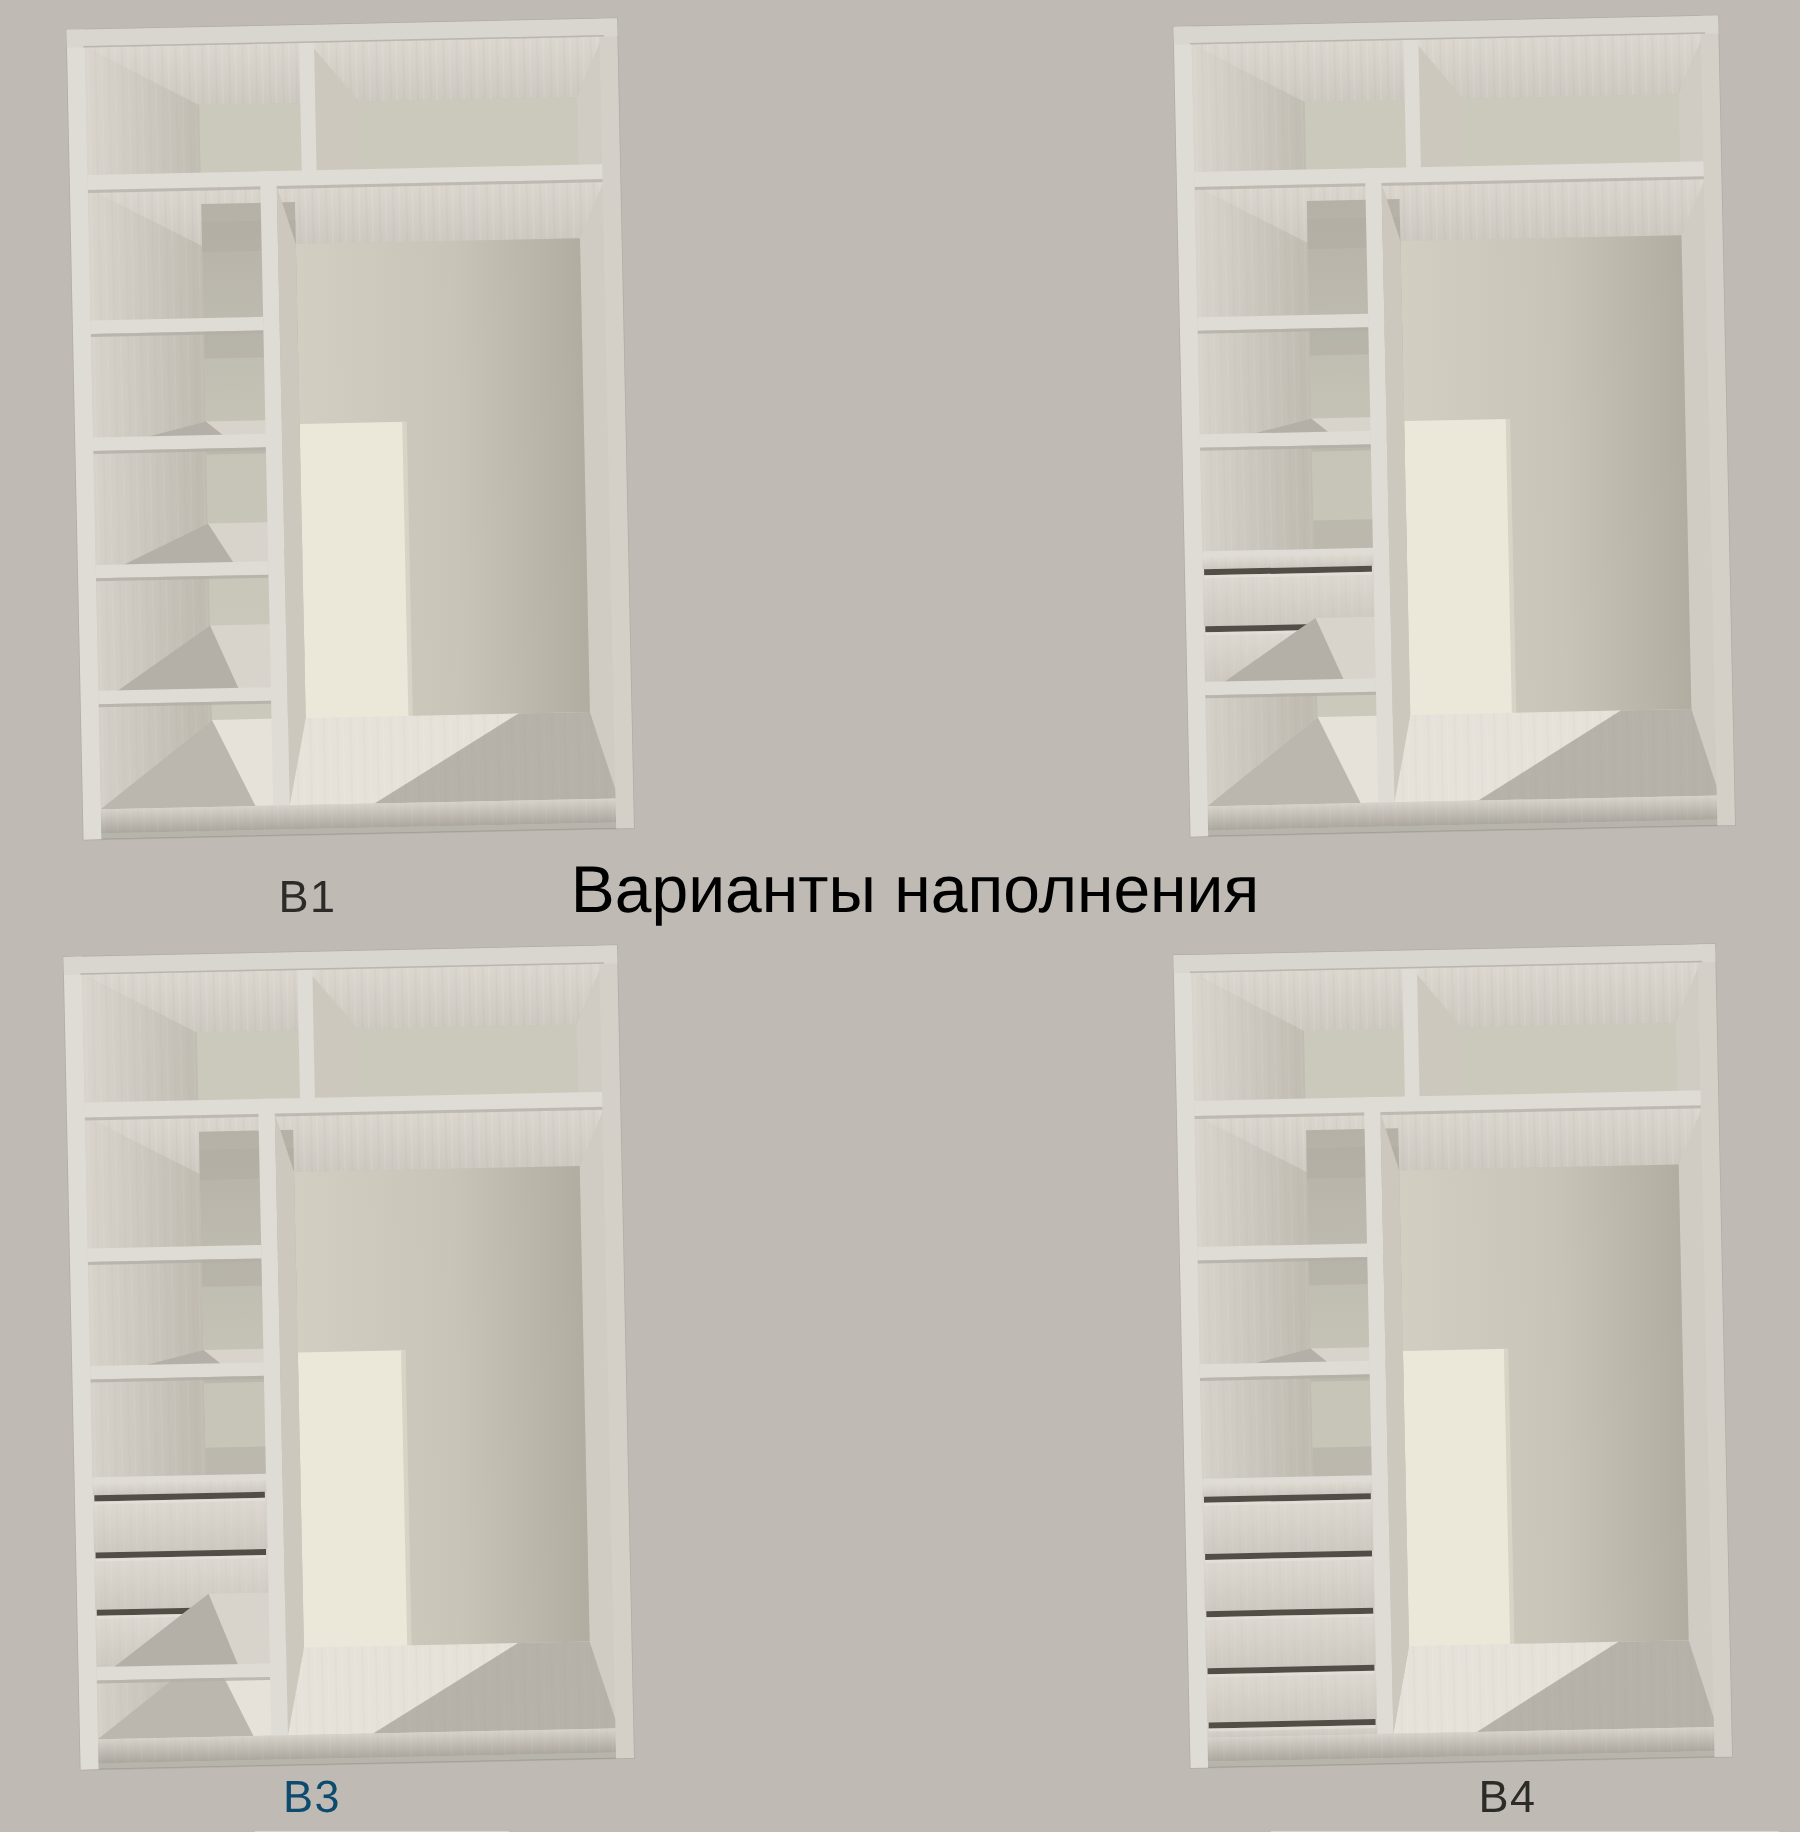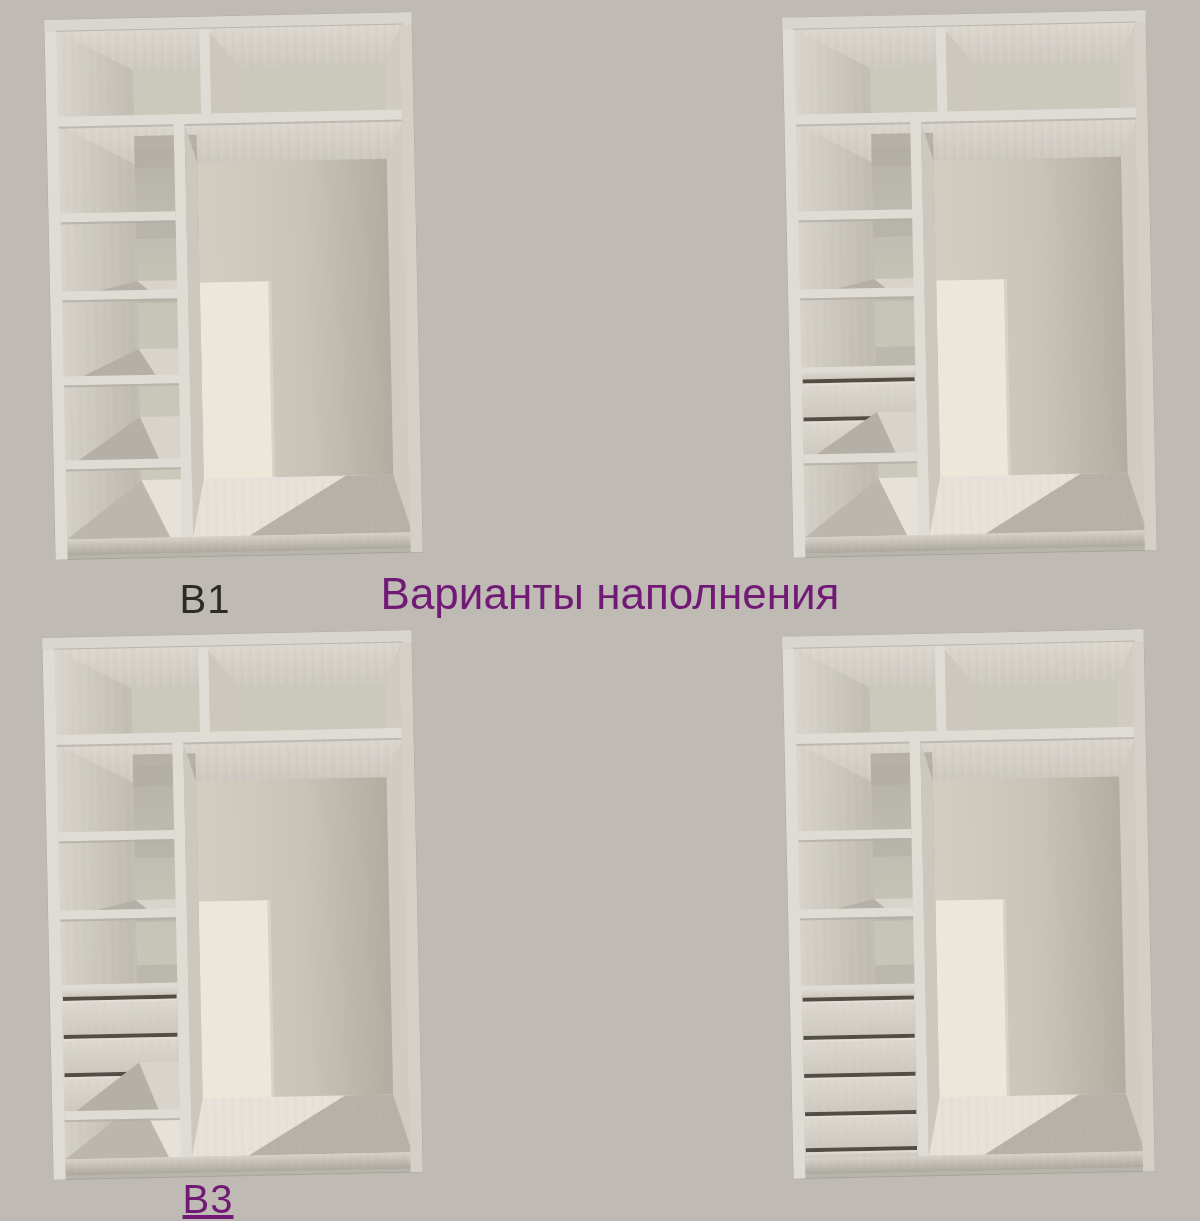--- a/index.html
+++ b/index.html
@@ -11,21 +11,21 @@
     font-family:"Liberation Sans",sans-serif;
   }
   .wardrobe{position:absolute;transform:rotate(-1.2deg);}
   .wardrobe svg{display:block;width:100%;height:100%;}
   .pos-tl{left:48px;top:10px;width:372px;height:550px;}
   .pos-tr{left:786px;top:8px;width:368px;height:550px;}
   .pos-bl{left:46px;top:628px;width:374px;height:552px;}
   .pos-br{left:786px;top:627px;width:366px;height:552px;}
   .vlabel{
     position:absolute;width:160px;text-align:center;
-    font-size:40px;line-height:42px;color:#2d2b28;letter-spacing:1px;
+    font-size:30px;line-height:42px;color:#2d2b28;letter-spacing:1px;
   }
   .lab-1{left:125px;top:578px;}
   .lab-2{left:910px;top:576px;}
   .lab-3{left:128px;top:1178px;}
   .lab-4{left:925px;top:1178px;}
   .title{
     position:absolute;left:290px;top:570px;width:640px;
     text-align:center;font-size:44px;line-height:48px;
     color:#d6392f;
   }
@@ -320,18 +320,19 @@
         <rect x="8" y="526" width="360" height="16" fill="url(#gBase)"></rect>
         <rect x="8" y="526" width="360" height="16" fill="url(#grain)" opacity="0.5"></rect>
         <rect x="6" y="542" width="364" height="4" fill="#8f8b81" opacity="0.45"></rect>
         <rect x="2" y="6" width="12" height="540" fill="#dfdbd5"></rect>
         <rect x="360" y="6" width="12" height="540" fill="#d4d0c8"></rect>
         <rect x="2" y="6" width="370" height="12" fill="#d9d5cf"></rect>
         <rect x="13" y="17" width="350" height="1" fill="#a5a199" opacity="0.6"></rect>
       </svg>
   </div>
 
-  <div class="title" style="color: #701a75;">Варианты наполнения</div>
+  <div class="title" style="color: #000000;">Варианты наполнения</div>
 
   <div class="vlabel lab-1" style="color: rgb(45, 43, 40);">В1</div>
-  <div class="vlabel lab-3" style="color: #701a75; text-decoration: underline;">В3</div>
+  <div class="vlabel lab-3" style="color: #0c4a6e;">В3</div>
+  <div class="vlabel lab-4" style="color: rgb(45, 43, 40);">В4</div>
 
 </div>
 
 </body></html>

